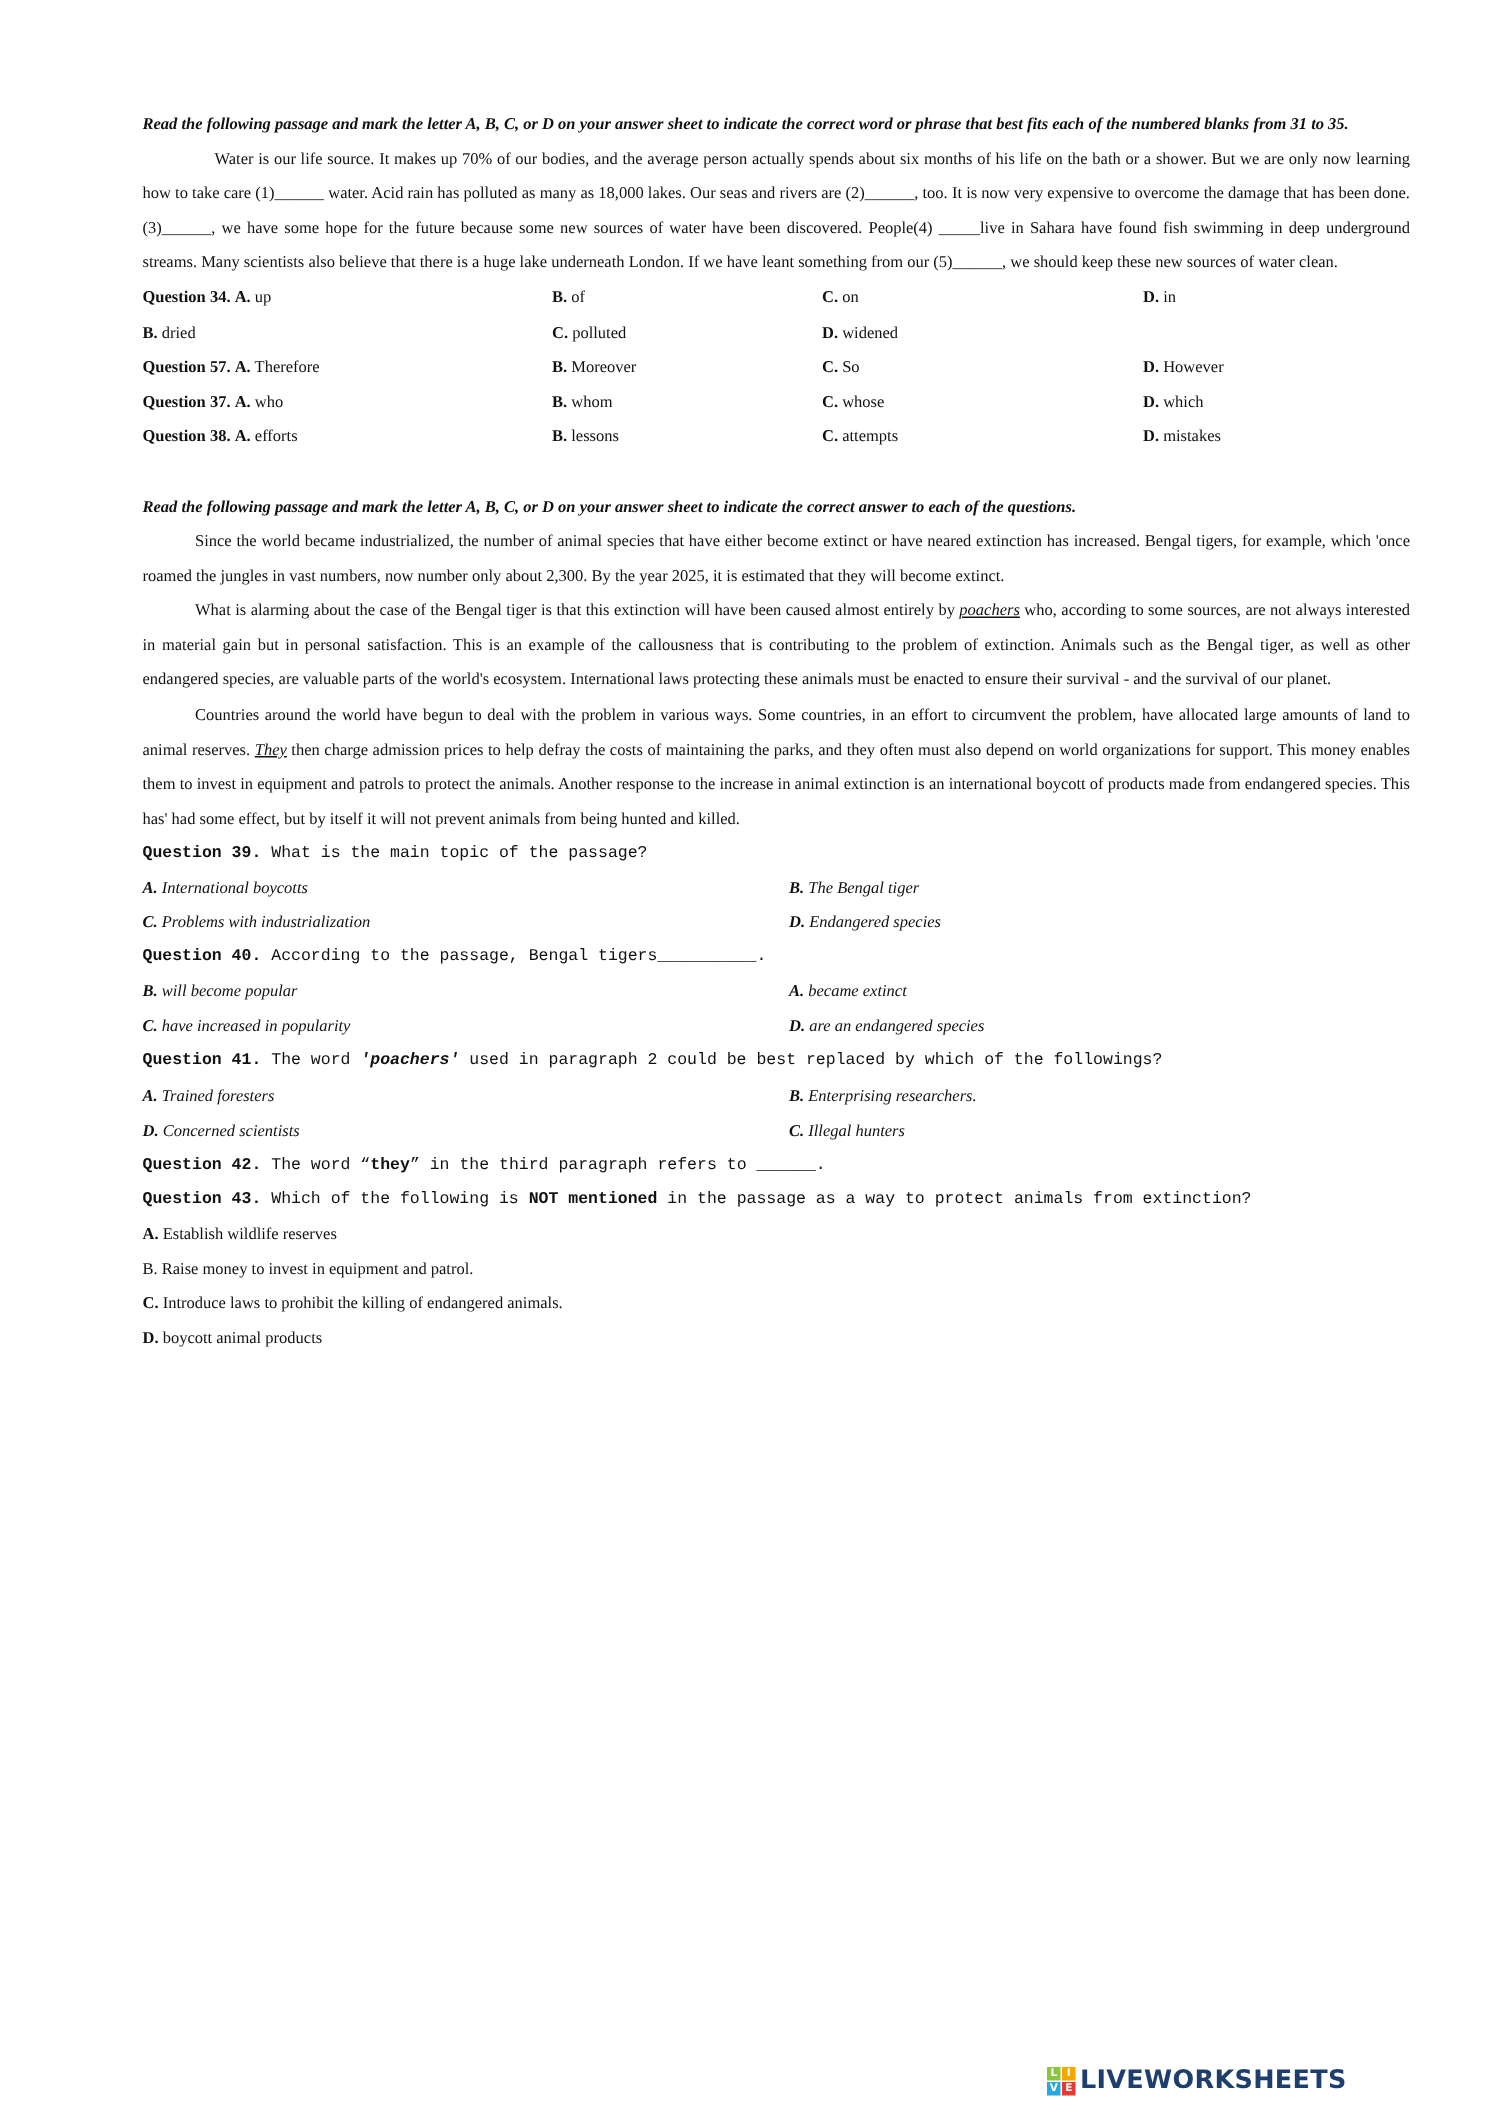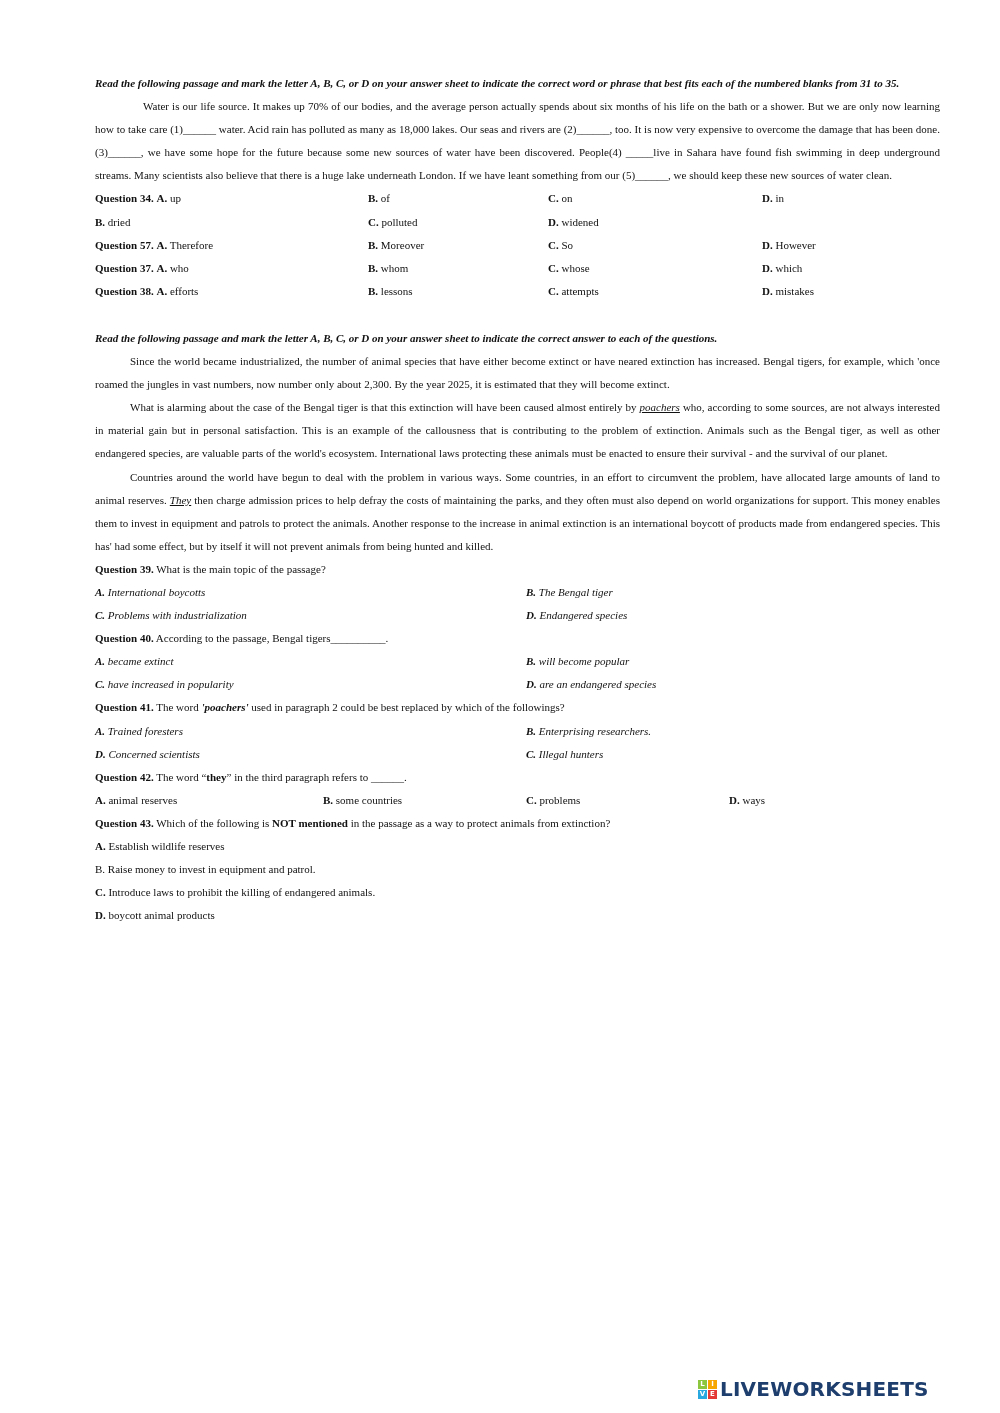--- a/index.html
+++ b/index.html
@@ -8,26 +8,26 @@
   .page { position: absolute; left: 95px; top: 72px; width: 845px; font-size: 11px; line-height: 23.1px; }
   .instr { font-weight: bold; font-style: italic; text-align: justify; }
   .para { text-align: justify; text-indent: 35px; }
   .para.first { text-indent: 48px; }
   .grid4 { display: grid; grid-template-columns: 273px 180px 214px 178px; }
   .grid2 { display: grid; grid-template-columns: 431px 414px; font-style: italic; }
   .grid4b { display: grid; grid-template-columns: 228px 203px 203px 211px; }
   b { font-weight: bold; }
   .em-ul { font-weight: normal; font-style: italic; text-decoration: underline; }
   .gap { height: 24px; }
-  .qtext { text-align: justify; }
+  .qtext { text-align: justify; font-family: Liberation Mono, monospace; }
   .logo { position: absolute; left: 698px; top: 1377px; display: flex; align-items: center; }
   .logo-tiles { display: grid; grid-template-columns: 9px 9px; grid-template-rows: 9px 9px; gap: 1px; margin-right: 3px; }
   .tile { font-family: "DejaVu Sans", sans-serif; font-size: 7px; font-weight: bold; color: #fff;
           display: flex; align-items: center; justify-content: center; line-height: 1; }
-  .logo-text { font-family: "DejaVu Sans", sans-serif; font-weight: bold; font-size: 20px; color: #1e3e6e; letter-spacing: 0.2px; }
+  .logo-text { font-family: "DejaVu Sans", sans-serif; font-weight: bold; font-size: 17px; color: #1e3e6e; letter-spacing: 0.2px; }
 </style>
 </head>
 <body>
 
 <div class="page">
 
   <div class="instr">Read the following passage and mark the letter A, B, C, or D on your answer sheet to indicate the correct word or phrase that best fits each of the numbered blanks from 31 to 35.</div>
   <div class="para first">Water is our life source. It makes up 70% of our bodies, and the average person actually spends about six months of his life on the bath or a shower. But we are only now learning  how to take care (1)______ water. Acid rain has polluted as many as 18,000 lakes. Our seas and rivers are (2)______, too. It is now very expensive to overcome the damage that has been done. (3)______, we have some hope for the future  because  some new sources of water have been discovered. People(4) _____live in Sahara have found fish swimming in deep underground streams. Many scientists also believe that there is a huge lake underneath London. If we have leant something from our (5)______, we should keep these new sources of water clean.</div>
 
   <div>
@@ -75,45 +75,39 @@
       <div><b>A.</b><span> International boycotts</span></div>
       <div><b>B.</b><span> The Bengal tiger</span></div>
       <div><b>C.</b><span> Problems with industrialization</span></div>
       <div><b>D.</b><span> Endangered species</span></div>
     </div>
   </div>
 
   <div>
     <div class="qtext"><b>Question 40.</b><span> According to the passage, Bengal tigers__________.</span></div>
     <div class="grid2">
+      <div><b>B.</b><span> will become popular</span></div>
       <div><b>A.</b><span> became extinct</span></div>
-      <div><b>B.</b><span> will become popular</span></div>
       <div><b>C.</b><span> have increased in popularity</span></div>
       <div><b>D.</b><span> are an endangered species</span></div>
     </div>
   </div>
 
   <div>
     <div class="qtext"><b>Question 41.</b><span> The word </span><b><i>'poachers'</i></b><span> used in paragraph 2 could be best replaced by which of the followings?</span></div>
     <div class="grid2">
       <div><b>A.</b><span> Trained foresters</span></div>
       <div><b>B.</b><span> Enterprising researchers.</span></div>
       <div><b>D.</b><span> Concerned scientists</span></div>
       <div><b>C.</b><span> Illegal hunters</span></div>
     </div>
   </div>
 
   <div>
     <div class="qtext"><b>Question 42.</b><span> The word “</span><b>they</b><span>” in the third paragraph refers to ______.</span></div>
-    <div class="grid4b">
-      <div><b>A.</b><span> animal reserves</span></div>
-      <div><b>B.</b><span> some countries</span></div>
-      <div><b>C.</b><span> problems</span></div>
-      <div><b>D.</b><span> ways</span></div>
-    </div>
   </div>
 
   <div>
     <div class="qtext"><b>Question 43.</b><span> Which of the following is </span><b>NOT mentioned</b><span> in the passage as a way to protect animals from extinction?</span></div>
     <div><b>A.</b><span> Establish wildlife reserves</span></div>
     <div><span>B. Raise money to invest in equipment and patrol.</span></div>
     <div><b>C.</b><span> Introduce laws to prohibit the killing of endangered animals.</span></div>
     <div><b>D.</b><span> boycott  animal products</span></div>
   </div>
 </div>

